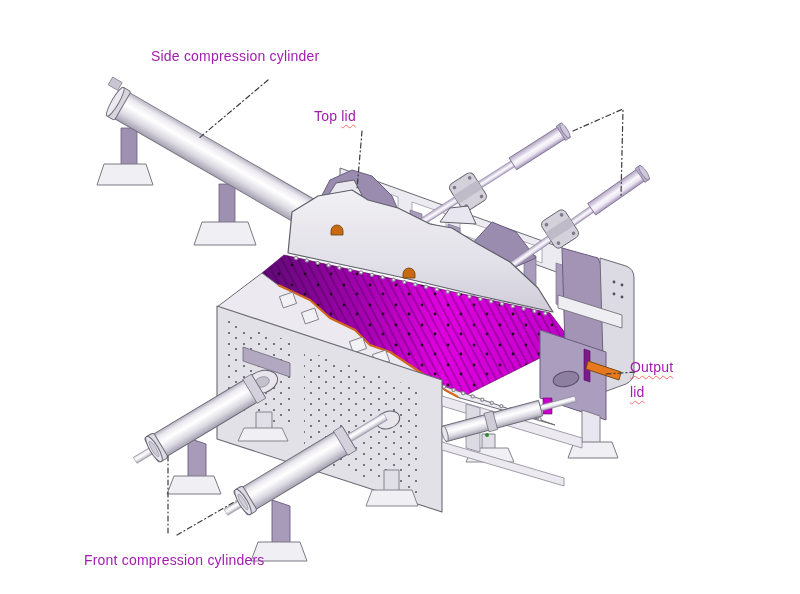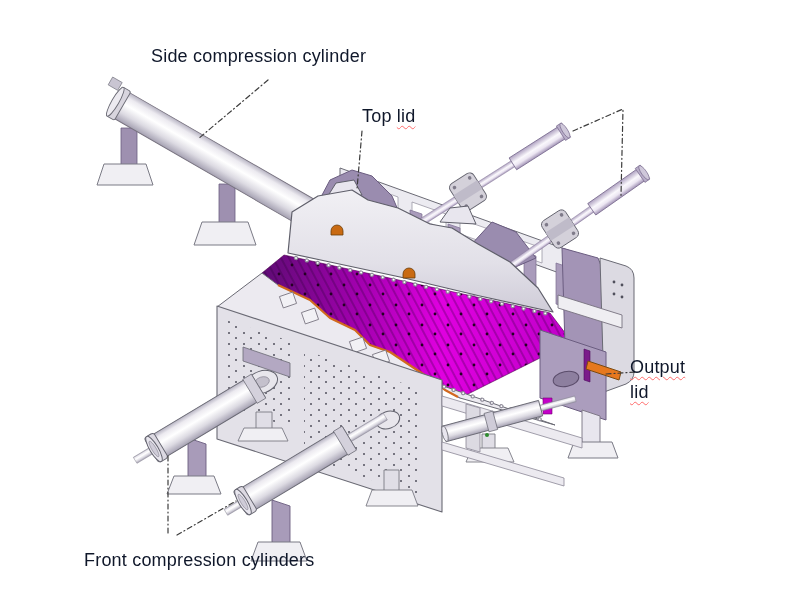--- a/index.html
+++ b/index.html
@@ -1,19 +1,19 @@
 <!DOCTYPE html>
 <html><head>
 <meta charset="utf-8">
 <style>
   html,body{margin:0;padding:0;background:#ffffff;}
   #stage{position:relative;width:800px;height:594px;background:#ffffff;overflow:hidden;
          font-family:"Liberation Sans", sans-serif;}
   #stage svg{position:absolute;left:0;top:0;}
-  .lbl{position:absolute;color:#0f172a;font-size:18px;letter-spacing:.2px;line-height:23px;white-space:nowrap;}
+  .lbl{position:absolute;color:#a21caf;font-size:14px;letter-spacing:.2px;line-height:23px;white-space:nowrap;}
   .lbl.center{text-align:left;white-space:normal;}
   .sp{text-decoration-line:underline;text-decoration-style:wavy;text-decoration-color:#ff6b6b;
       text-decoration-thickness:1px;text-underline-offset:3px;}
 </style>
 </head>
 <body>
 
 <div id="stage">
 
 <svg width="800" height="594" viewBox="0 0 800 594">
@@ -238,21 +238,21 @@
     <path d="M573,131 L623,109 L621,196"></path>
     <path d="M606,374 L637,372"></path>
     <path d="M168,456 L168,534 M177,535 L236,501"></path>
   </g>
 </svg>
 
 <div class="lbl" style="left:151px;top:45px;">
   <span>Side compression cylinder</span>
 </div>
 
-<div class="lbl" style="left:314px;top:105px;margin-left:48px;">
+<div class="lbl" style="left:314px;top:105px;">
   <span>Top </span><span class="sp">lid</span>
 </div>
 
 
 <div class="lbl center" style="left:630px;top:355px;width:90px;line-height:25px;">
   <span class="sp">Output</span><br>
   <span class="sp">lid</span>
 </div>
 
 <div class="lbl" style="left:84px;top:549px;">

